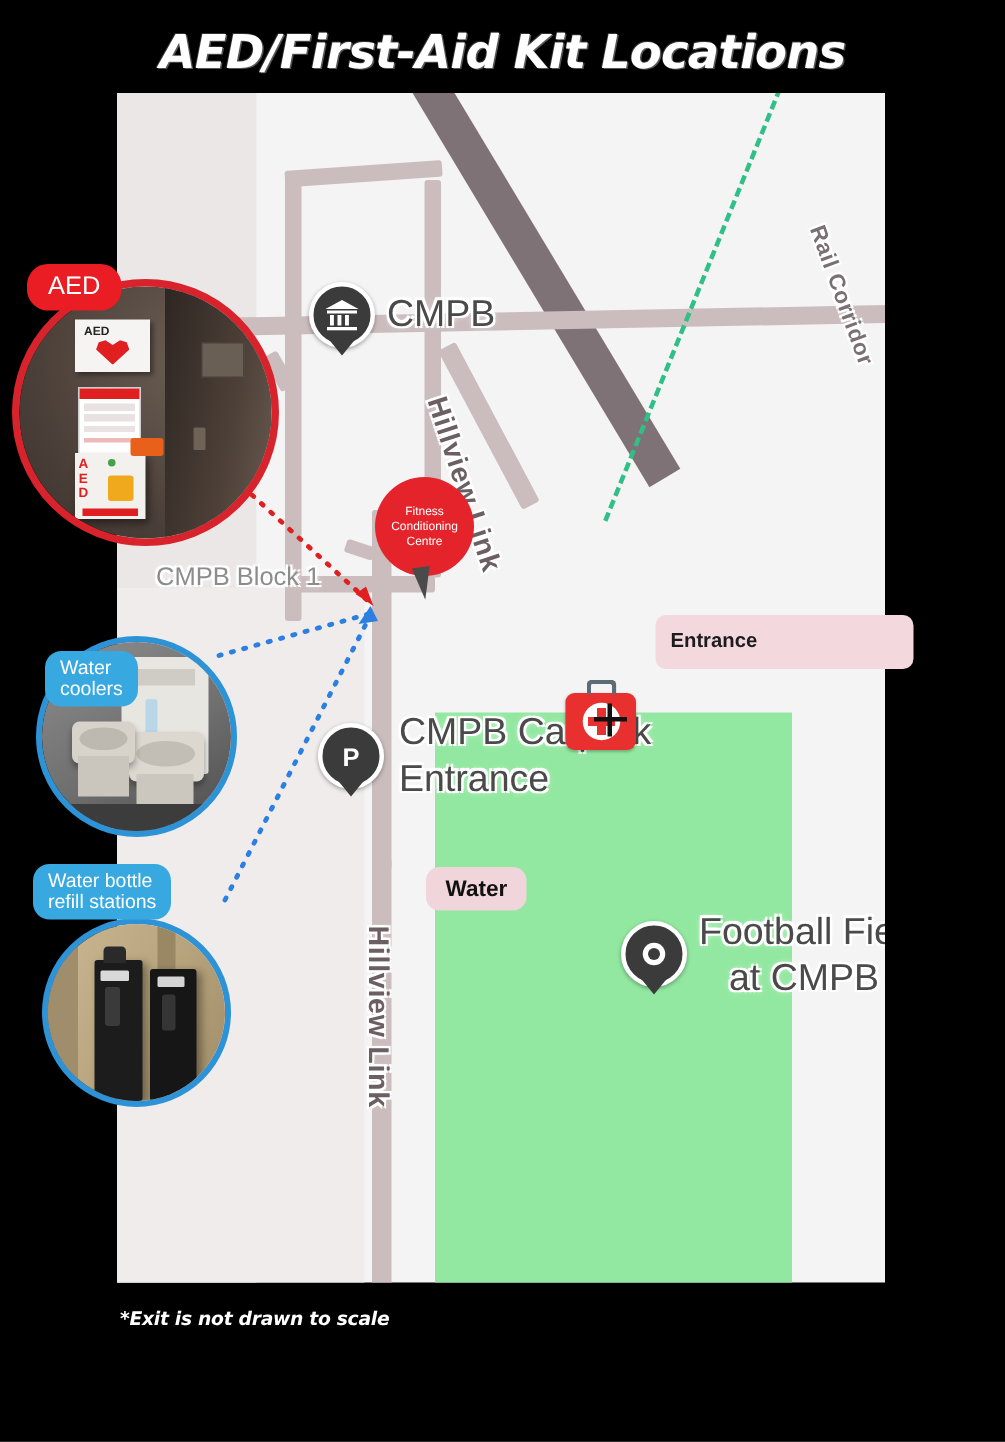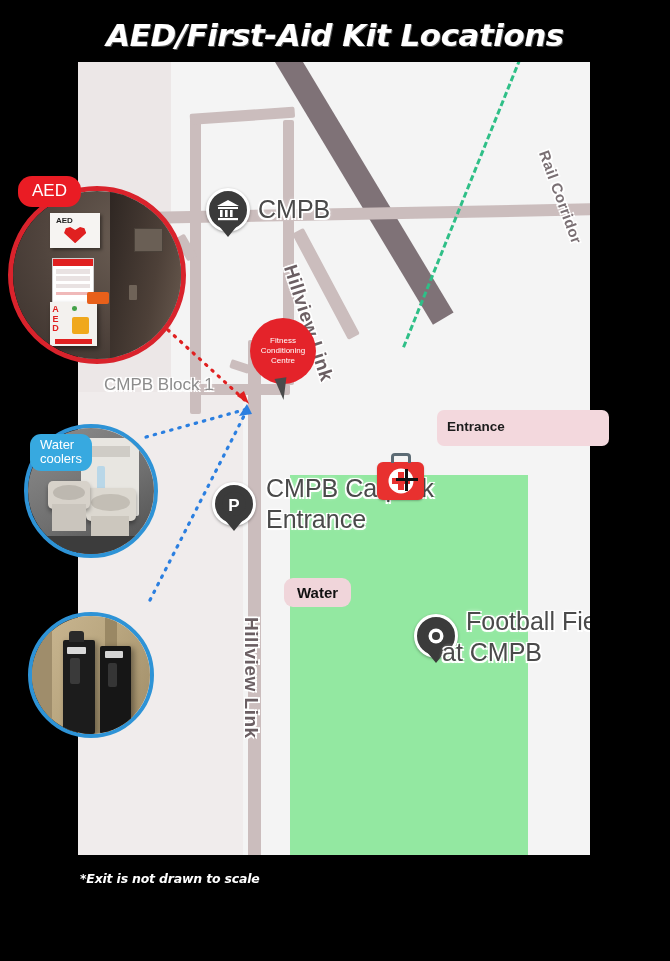--- a/index.html
+++ b/index.html
@@ -355,21 +355,21 @@
     <div class="cursor" style="left:318px; top:407px;"></div>
 
     <div class="pin" style="left:336px; top:552px;">
       <svg width="26" height="26" viewBox="0 0 26 26">
         <circle cx="13" cy="13" r="12" fill="#3b3b3b"></circle>
         <circle cx="13" cy="13" r="7.5" fill="#ffffff"></circle>
         <circle cx="13" cy="13" r="4" fill="#3b3b3b"></circle>
       </svg>
     </div>
     <div class="place-label" style="left:388px; top:545px;">Football Field</div>
-    <div class="place-label" style="left:364px; top:576px;">at CMPB</div>
+    <div class="place-label" style="left:408px; top:576px;">at CMPB</div>
 
   </div>
 
   <svg class="dots" style="left:0; top:0;" width="670" height="961">
 
     <line x1="168" y1="330" x2="249" y2="404" stroke="#e02020" stroke-width="3.2" stroke-dasharray="1.5 7" stroke-linecap="round"></line>
     <polygon points="249,404 237,396 244,391" fill="#e02020"></polygon>
 
     <line x1="146" y1="437" x2="247" y2="409" stroke="#2b7fe0" stroke-width="3.2" stroke-dasharray="1.5 7" stroke-linecap="round"></line>
 
@@ -479,20 +479,22 @@
 
       <div style="position:absolute; left:58%; top:25%; width:26%; height:75%;
                   background:#161616; border-radius:2px;
                   box-shadow:3px 2px 6px rgba(0,0,0,.4);"></div>
       <div style="position:absolute; left:62%; top:30%; width:15%; height:6%;
                   background:#d4d4d4; border-radius:1px;"></div>
       <div style="position:absolute; left:64%; top:40%; width:8%; height:20%;
                   background:#353535; border-radius:2px;"></div>
     </div>
   </div>
+  <div class="badge badge-blue" style="left:22px; top:576px;">Water bottle
+refill stations</div>
 
   <div id="entrance-note">
     <span class="t">Entrance</span>
   </div>
 
   <div id="exit-chip">Water</div>
 
   <div id="footnote">*Exit is not drawn to scale</div>
 
 </div>

